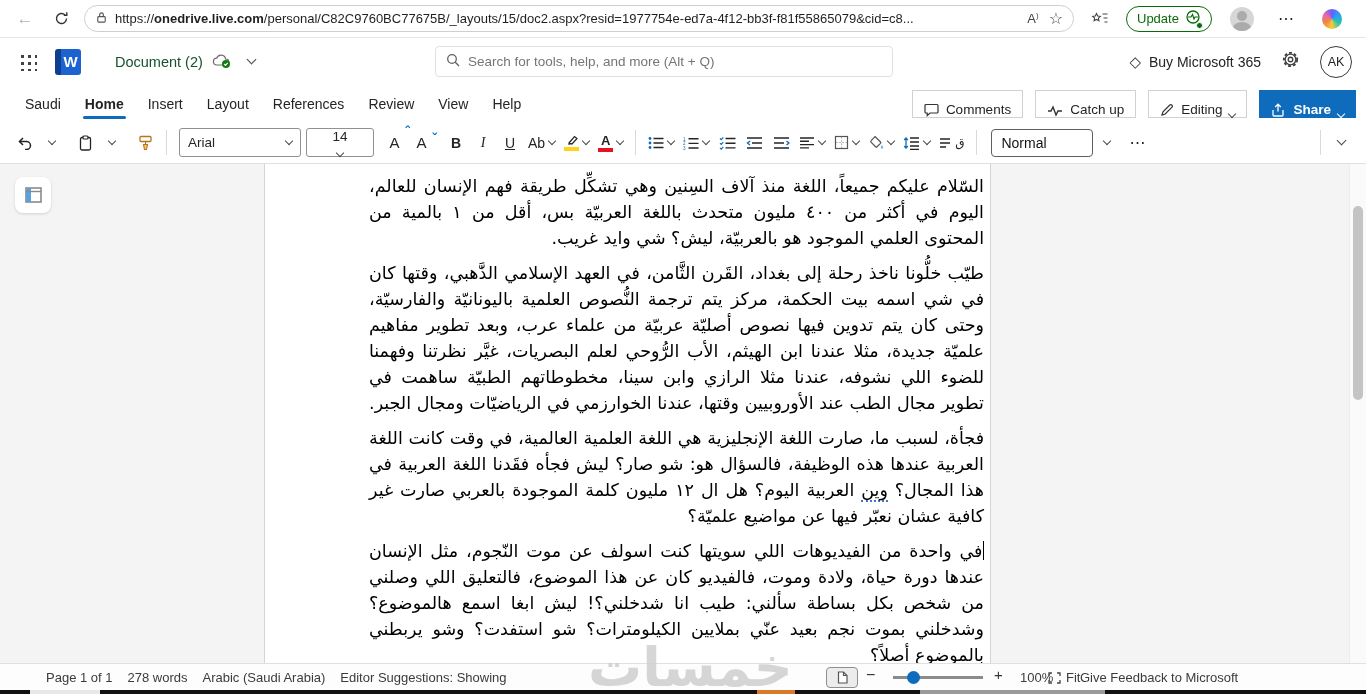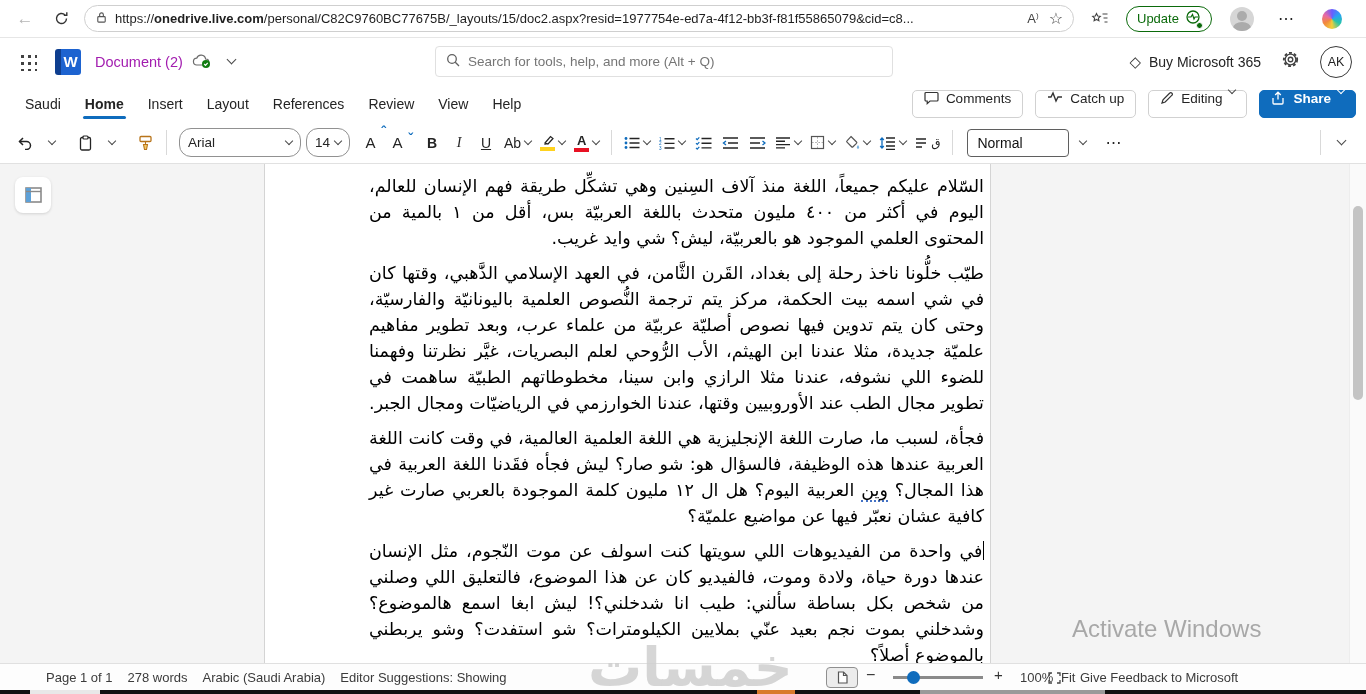--- a/index.html
+++ b/index.html
@@ -28,21 +28,21 @@
     border-radius:50%; background:#ababab; }
 
   
   .word-header { position:absolute; top:38px; left:0; width:1366px; height:47px; background:#fff;
     display:flex; align-items:center; }
   .waffle { width:18px; height:18px; margin-left:19px;
     background:radial-gradient(circle 2px, #424242 99%, transparent 100%) 0 0/7px 7px; }
   .word-logo { width:26px; height:26px; margin-left:18px; border-radius:3px;
     background:linear-gradient(90deg,#0e3e8f 0 6px,#1d63d0 6px); color:#fff; font-weight:bold;
     font-size:15px; display:flex; align-items:center; justify-content:center; padding-left:5px; }
-  .doc-title { font-size:14.5px; color:#a21caf; margin-left:14px; }
+  .doc-title { font-size:14.5px; color:#14532d; margin-left:34px; }
   .saved-ico { margin-left:9px; position:relative; top:1px; }
   .title-chev { margin-left:16px; }
   .search-box { position:absolute; left:435px; top:8px; width:458px; height:31px;
     border:1px solid #e0e0e0; border-radius:4px; background:#fff; display:flex; align-items:center;
     padding:0 10px; gap:8px; }
   .search-box input { border:none; outline:none; flex:1; font-size:13.5px; color:#616161;
     font-family:"Liberation Sans",sans-serif; background:transparent; }
   .hdr-right { position:absolute; right:0; top:0; height:47px; display:flex; align-items:center; gap:20px;
     padding-right:14px; }
   .buy { display:flex; align-items:center; gap:8px; font-size:14px; color:#242424; }
@@ -52,37 +52,37 @@
 
   
   .menu-bar { position:absolute; top:85px; left:0; width:1366px; height:37px; background:#fff;
     display:flex; align-items:center; }
   .tab { font-size:14px; color:#242424; padding:9px 12px; position:relative; }
   .tab.first { margin-left:13px; }
   .tab.active { font-weight:bold;text-align:right; }
   .tab.active::after { content:""; position:absolute; left:10px; right:10px; bottom:2px; height:3px;
     border-radius:2px; background:#0f6cbd; }
   .menu-right { position:absolute; right:10px; top:5px; display:flex; gap:12px; align-items:center; }
-  .pill-btn { height:28px; border:1px solid #d1d1d1; border-radius:5px; background:#fff; display:flex;
-    align-items:flex-start; gap:7px; padding:0 11px; font-size:13.5px; color:#242424; }
+  .pill-btn { height:28px; border:1px solid #d1d1d1; border-radius:0; background:#fff; display:flex;
+    align-items:flex-end; gap:7px; padding:0 11px; font-size:13.5px; color:#242424; }
   .share-btn { background:#0f6cbd; border-color:#0f6cbd; color:#fff; font-weight:bold; }
 
   
   .toolbar { position:absolute; top:122px; left:0; width:1366px; height:42px; background:#fff;
     border-bottom:1px solid #e1e1e1; display:flex; align-items:center; padding:0 12px; gap:1px; }
   .tbtn { height:30px; min-width:26px; display:flex; align-items:center; justify-content:center;
     gap:4px; padding:0 4px; color:#242424; font-size:14px; }
   .tb-divider { width:1px; height:25px; background:#d9d9d9; margin:0 7px; }
   .chev { width:7px; height:7px; border-right:1.4px solid #494949; border-bottom:1.4px solid #494949;
     display:inline-block; transform:rotate(45deg); margin-top:-4px; }
   .chev.sm { width:6px; height:6px; }
-  .combo { height:29px; border:1px solid #919191; border-radius:12px; display:flex; align-items:center;
+  .combo { height:29px; border:1px solid #919191; border-radius:3px; display:flex; align-items:center;
     justify-content:space-between; padding:0 8px; font-size:13.5px; color:#242424; background:#fff; }
   .font-combo { width:122px; margin:0 4px; }
-  .size-combo { width:44px; margin-right:8px; }
+  .size-combo { width:68px; margin-right:8px;flex-direction:column; }
   .bld { font-weight:bold; } .ita { font-style:italic; font-family:"Liberation Serif",serif; }
   .und { text-decoration:underline; }
   .a-grow, .a-shrink { font-size:15px; position:relative; padding-right:7px; }
   .a-grow::after { content:"ˆ"; color:#0f6cbd; position:absolute; right:-1px; top:-4px; font-size:14px; font-weight:bold; }
   .a-shrink::after { content:"ˇ"; color:#0f6cbd; position:absolute; right:-1px; top:3px; font-size:14px; font-weight:bold; }
   .fontcolor { display:flex; flex-direction:column; align-items:center; line-height:1; }
   .fontcolor .bar { width:15px; height:4px; background:#e81123; margin-top:1px; }
   .hl { display:flex; flex-direction:column; align-items:center; }
   .hl .bar { width:15px; height:4px; background:#ffd21e; margin-top:1px; }
   .style-combo { width:102px; height:28px; border:1.5px solid #5f5f5f; border-radius:4px;
@@ -122,21 +122,21 @@
   .status-left { display:flex; gap:15px; margin-left:22px; }
   .view-btn { position:absolute; left:826px; top:3px; width:32px; height:21px; border:1px solid #8f8f8f;
     border-radius:4px; background:#ececec; display:flex; align-items:center; justify-content:center; }
   .zoom-minus { position:absolute; left:866px; top:2px; font-size:16px; color:#333; }
   .zoom-track { position:absolute; left:893px; top:12px; width:90px; height:2.5px; background:#8a8a8a; }
   .zoom-fill { width:20px; height:2.5px; background:#0f6cbd; }
   .zoom-thumb { position:absolute; left:14px; top:-5px; width:13px; height:13px; border-radius:50%;
     background:#0f6cbd; }
   .zoom-plus { position:absolute; left:994px; top:2px; font-size:15px; color:#333; }
   .zoom-val { position:absolute; left:1020px; top:6px; }
-  .fit-wrap { position:absolute; left:1048px; top:6px; display:flex; align-items:center; }
+  .fit-wrap { position:absolute; left:1048px; top:6px; display:flex; gap:5px; align-items:center; }
   .feedback { position:absolute; left:1080px; top:6px; }
 
   
   .bottom-strip { position:absolute; left:0; top:690px; width:1366px; height:4px; background:#111; }
   .strip-seg { position:absolute; top:0; height:4px; }
 </style>
 </head>
 <body>
 
 <div class="browser-bar">
@@ -430,21 +430,20 @@
     </div>
   </div>
 
   <div class="scroll-track">
     <div class="scroll-thumb"></div>
   </div>
 </div>
 
 <div class="watermark">خمسات</div>
 <div class="activate">
-  <div class="l1">Activate Windows</div>
 </div>
 
 <div class="status-bar">
   <div class="status-left">
     <span>Page 1 of 1</span>
     <span>278 words</span>
     <span>Arabic (Saudi Arabia)</span>
     <span>Editor Suggestions: Showing</span>
   </div>
   <span class="view-btn">

